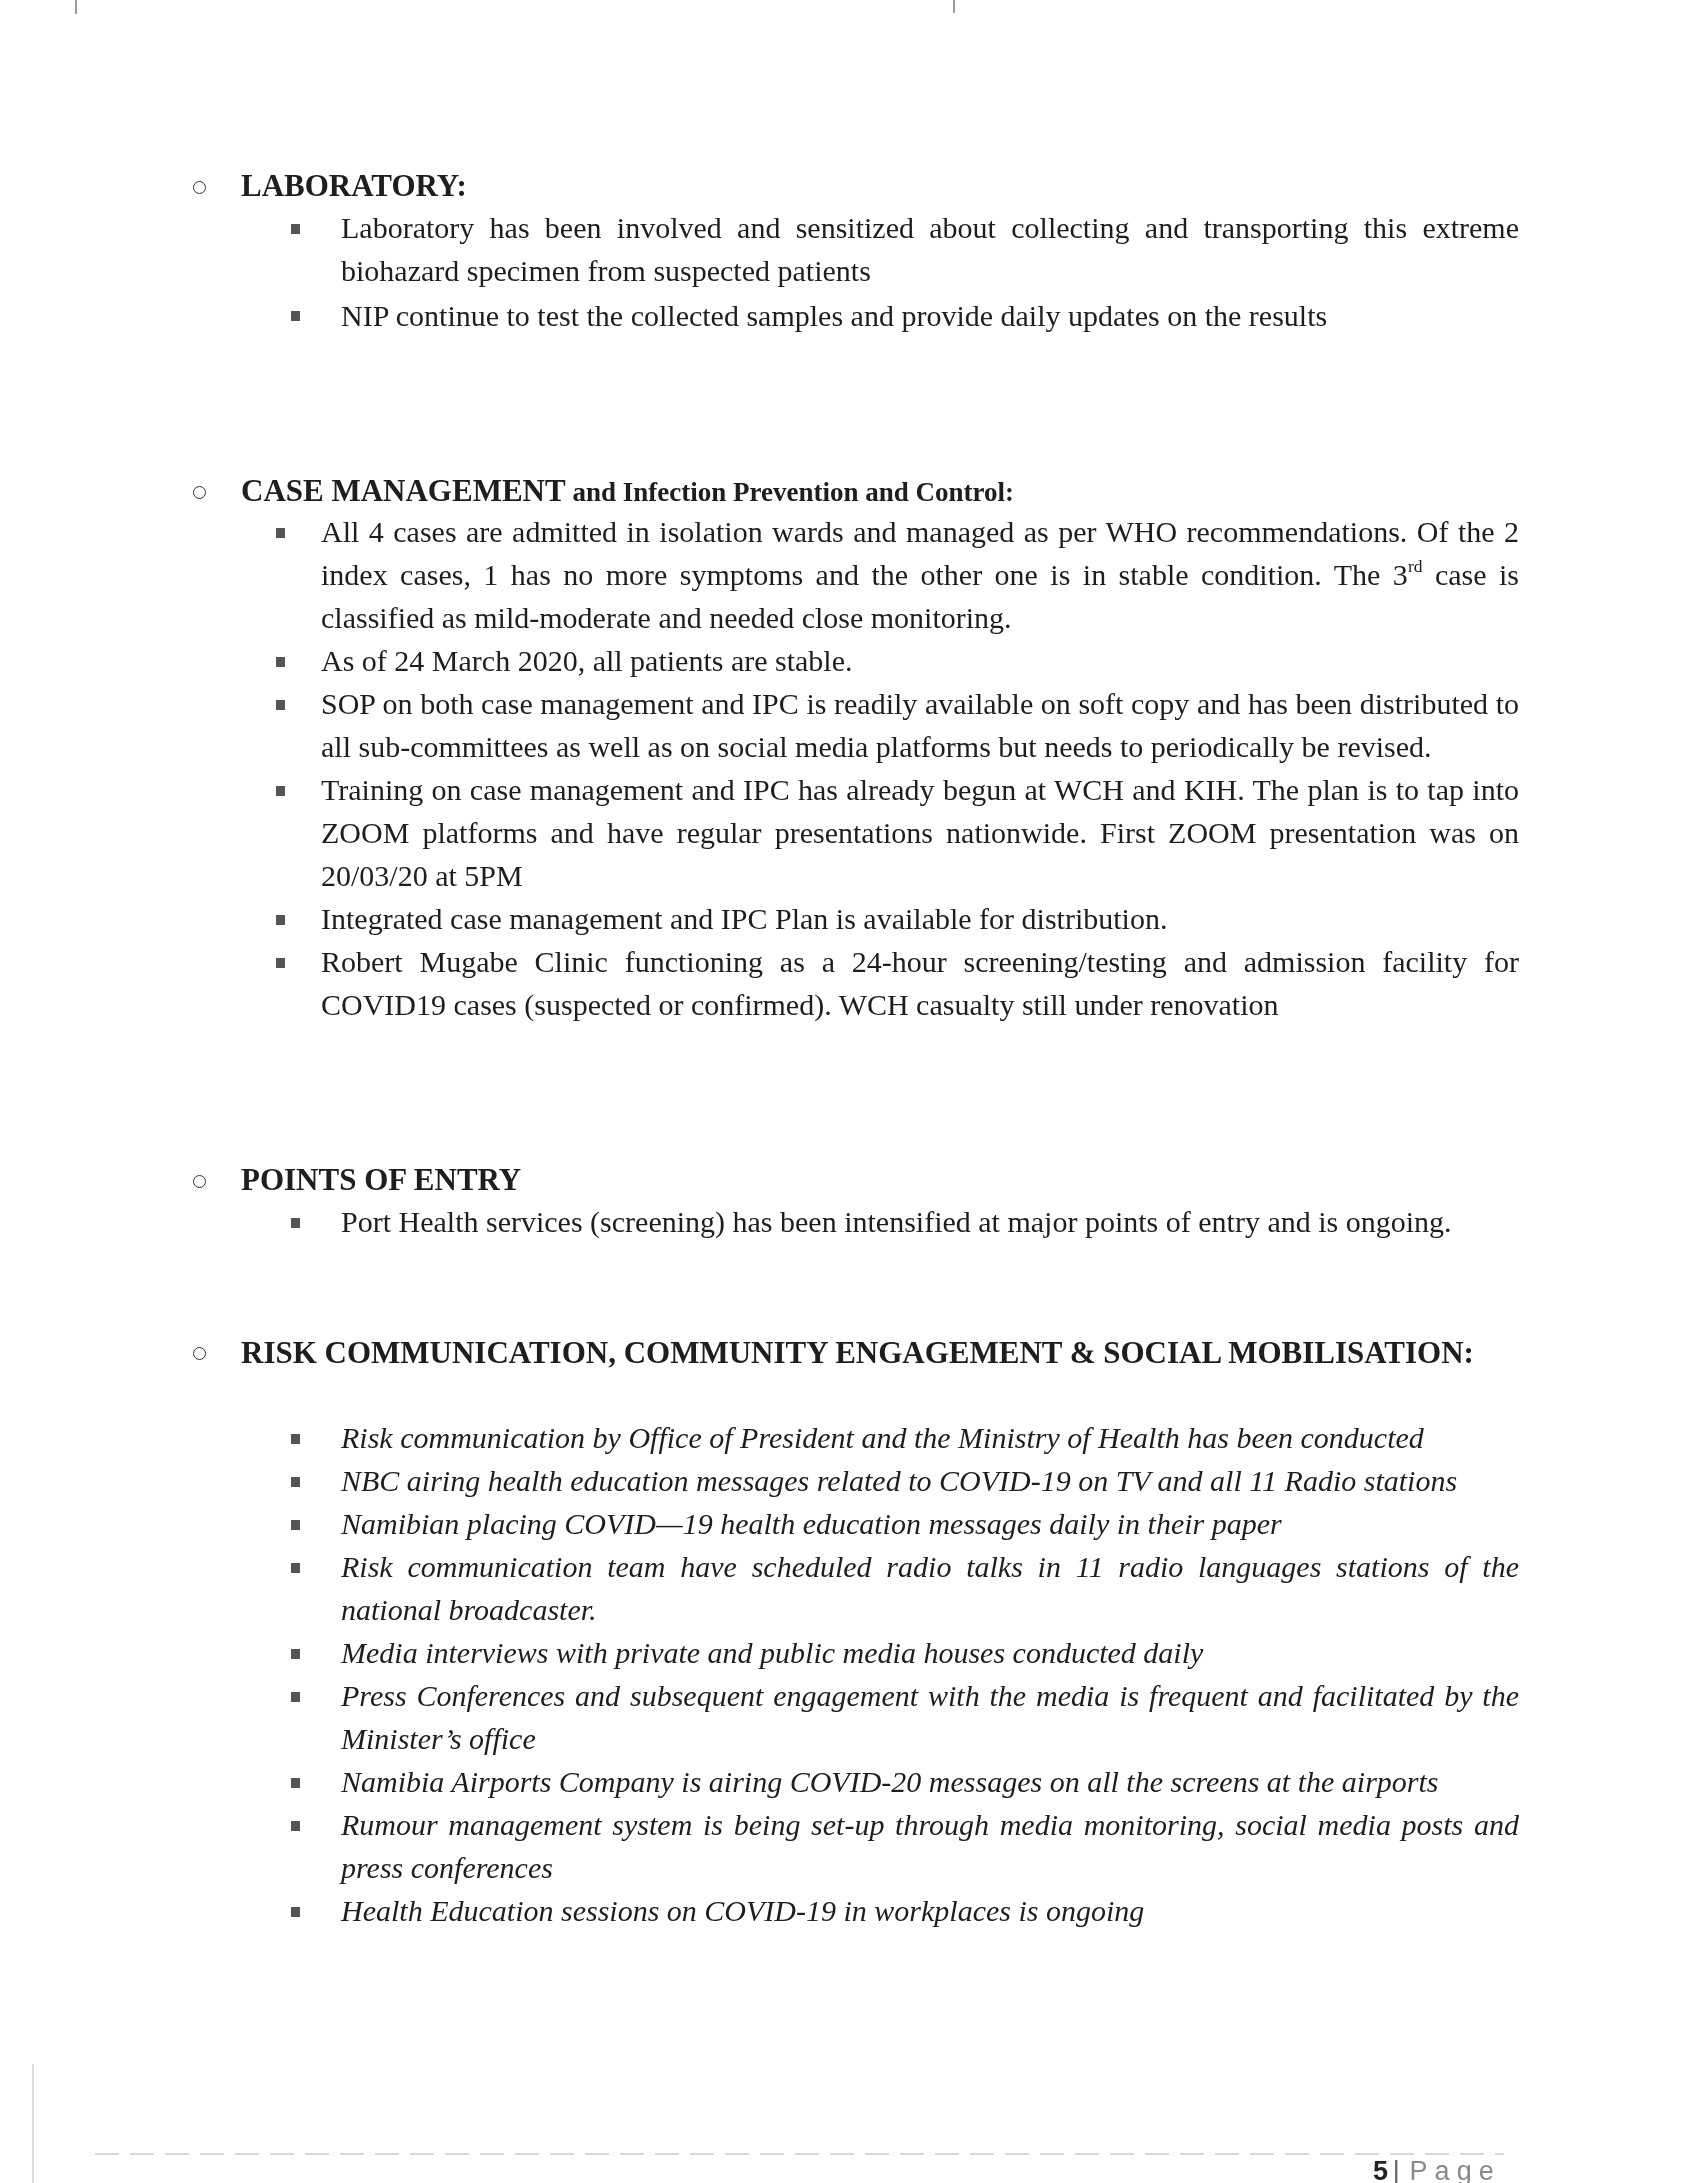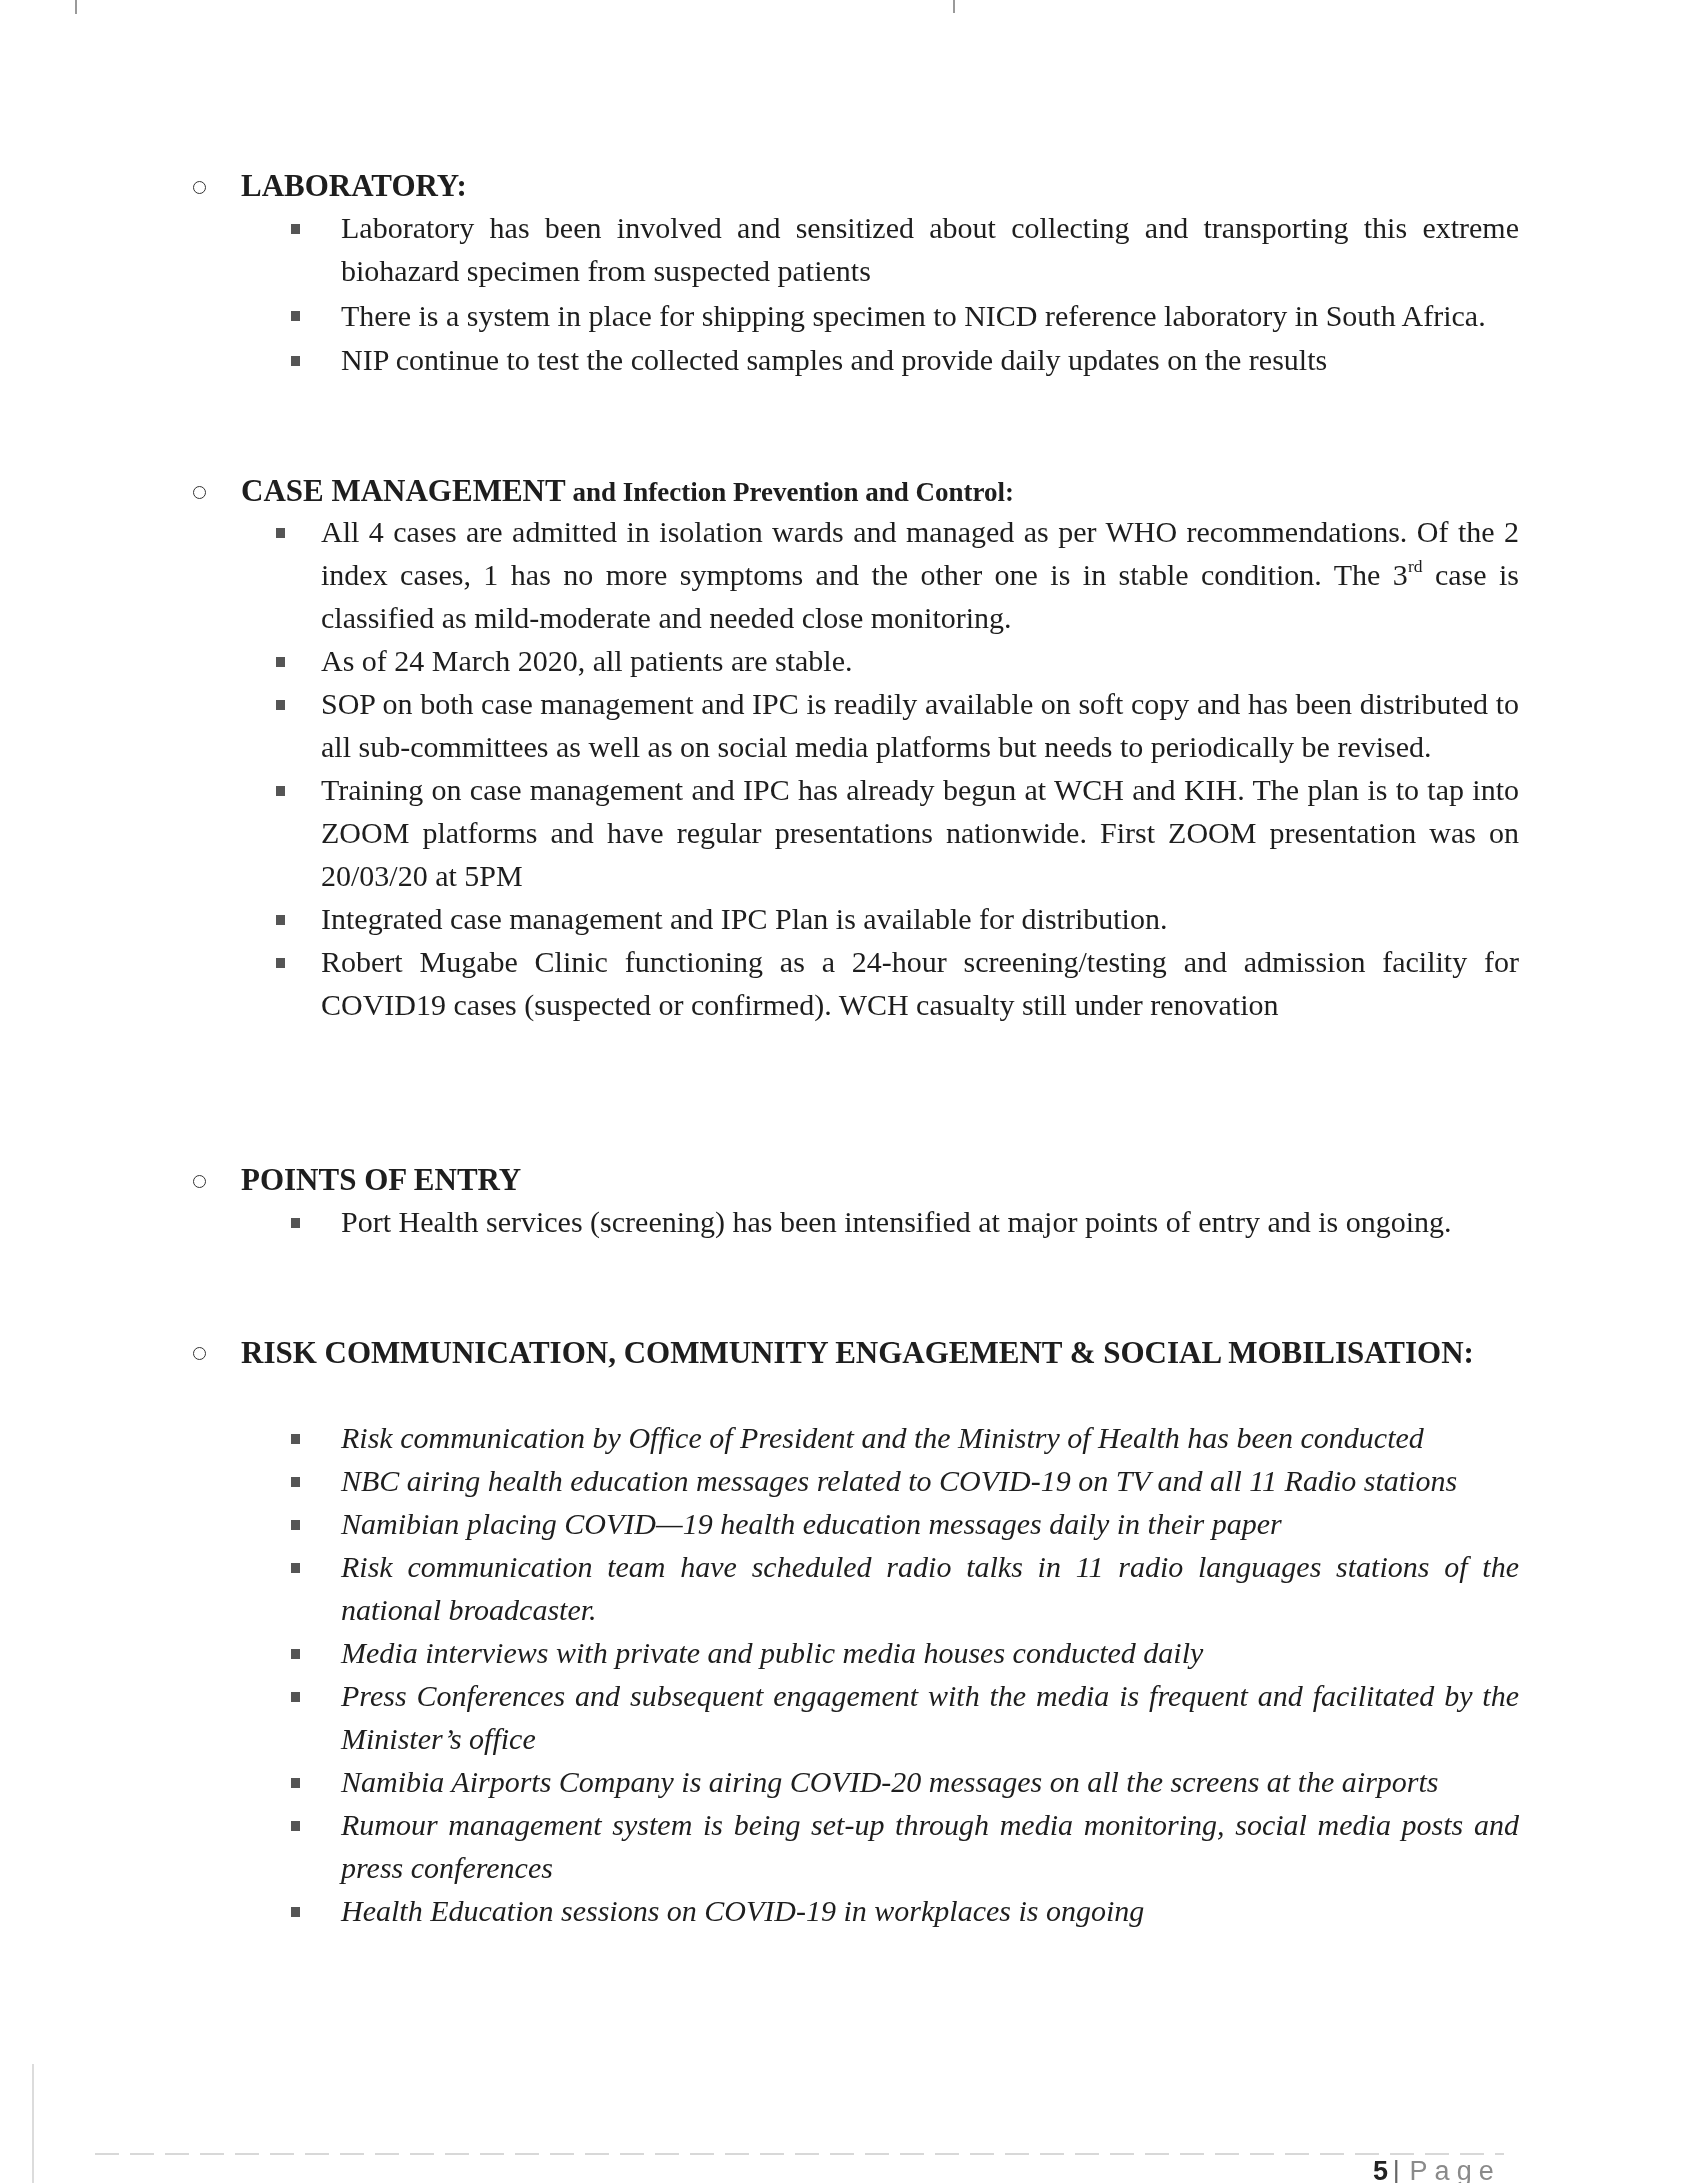--- a/index.html
+++ b/index.html
@@ -30,24 +30,20 @@
 <div class="scan-line" style="left:953px;top:0;width:1.6px;height:12.7px;"></div>
 <div class="scan-line" style="left:32px;top:2064px;width:1.6px;height:119px;background:#dcdcdc;"></div>
 
 <div class="section">
   <span class="circle-bullet" style="top:181px;"></span>
   <div class="heading" style="top:164px;">LABORATORY:</div>
   <ul class="items" style="left:341px;top:206px;">
     <li class="item" style="margin-bottom:1.6px;">
       <span class="sq" style="left:-50px;top:17.5px;"></span>
       <span>Laboratory has been involved and sensitized about collecting and transporting this extreme biohazard specimen from suspected patients</span>
-    </li>
-    <li class="item" style="margin-bottom:1.6px;">
-      <span class="sq" style="left:-50px;top:17.5px;"></span>
-      <span>There is a system in place for shipping specimen to NICD reference laboratory in South Africa.</span>
     </li>
     <li class="item">
       <span class="sq" style="left:-50px;top:17.5px;"></span>
       <span>NIP continue to test the collected samples and provide daily updates on the results</span>
     </li>
   </ul>
 </div>
 
 <div class="section">
   <span class="circle-bullet" style="top:486px;"></span>

